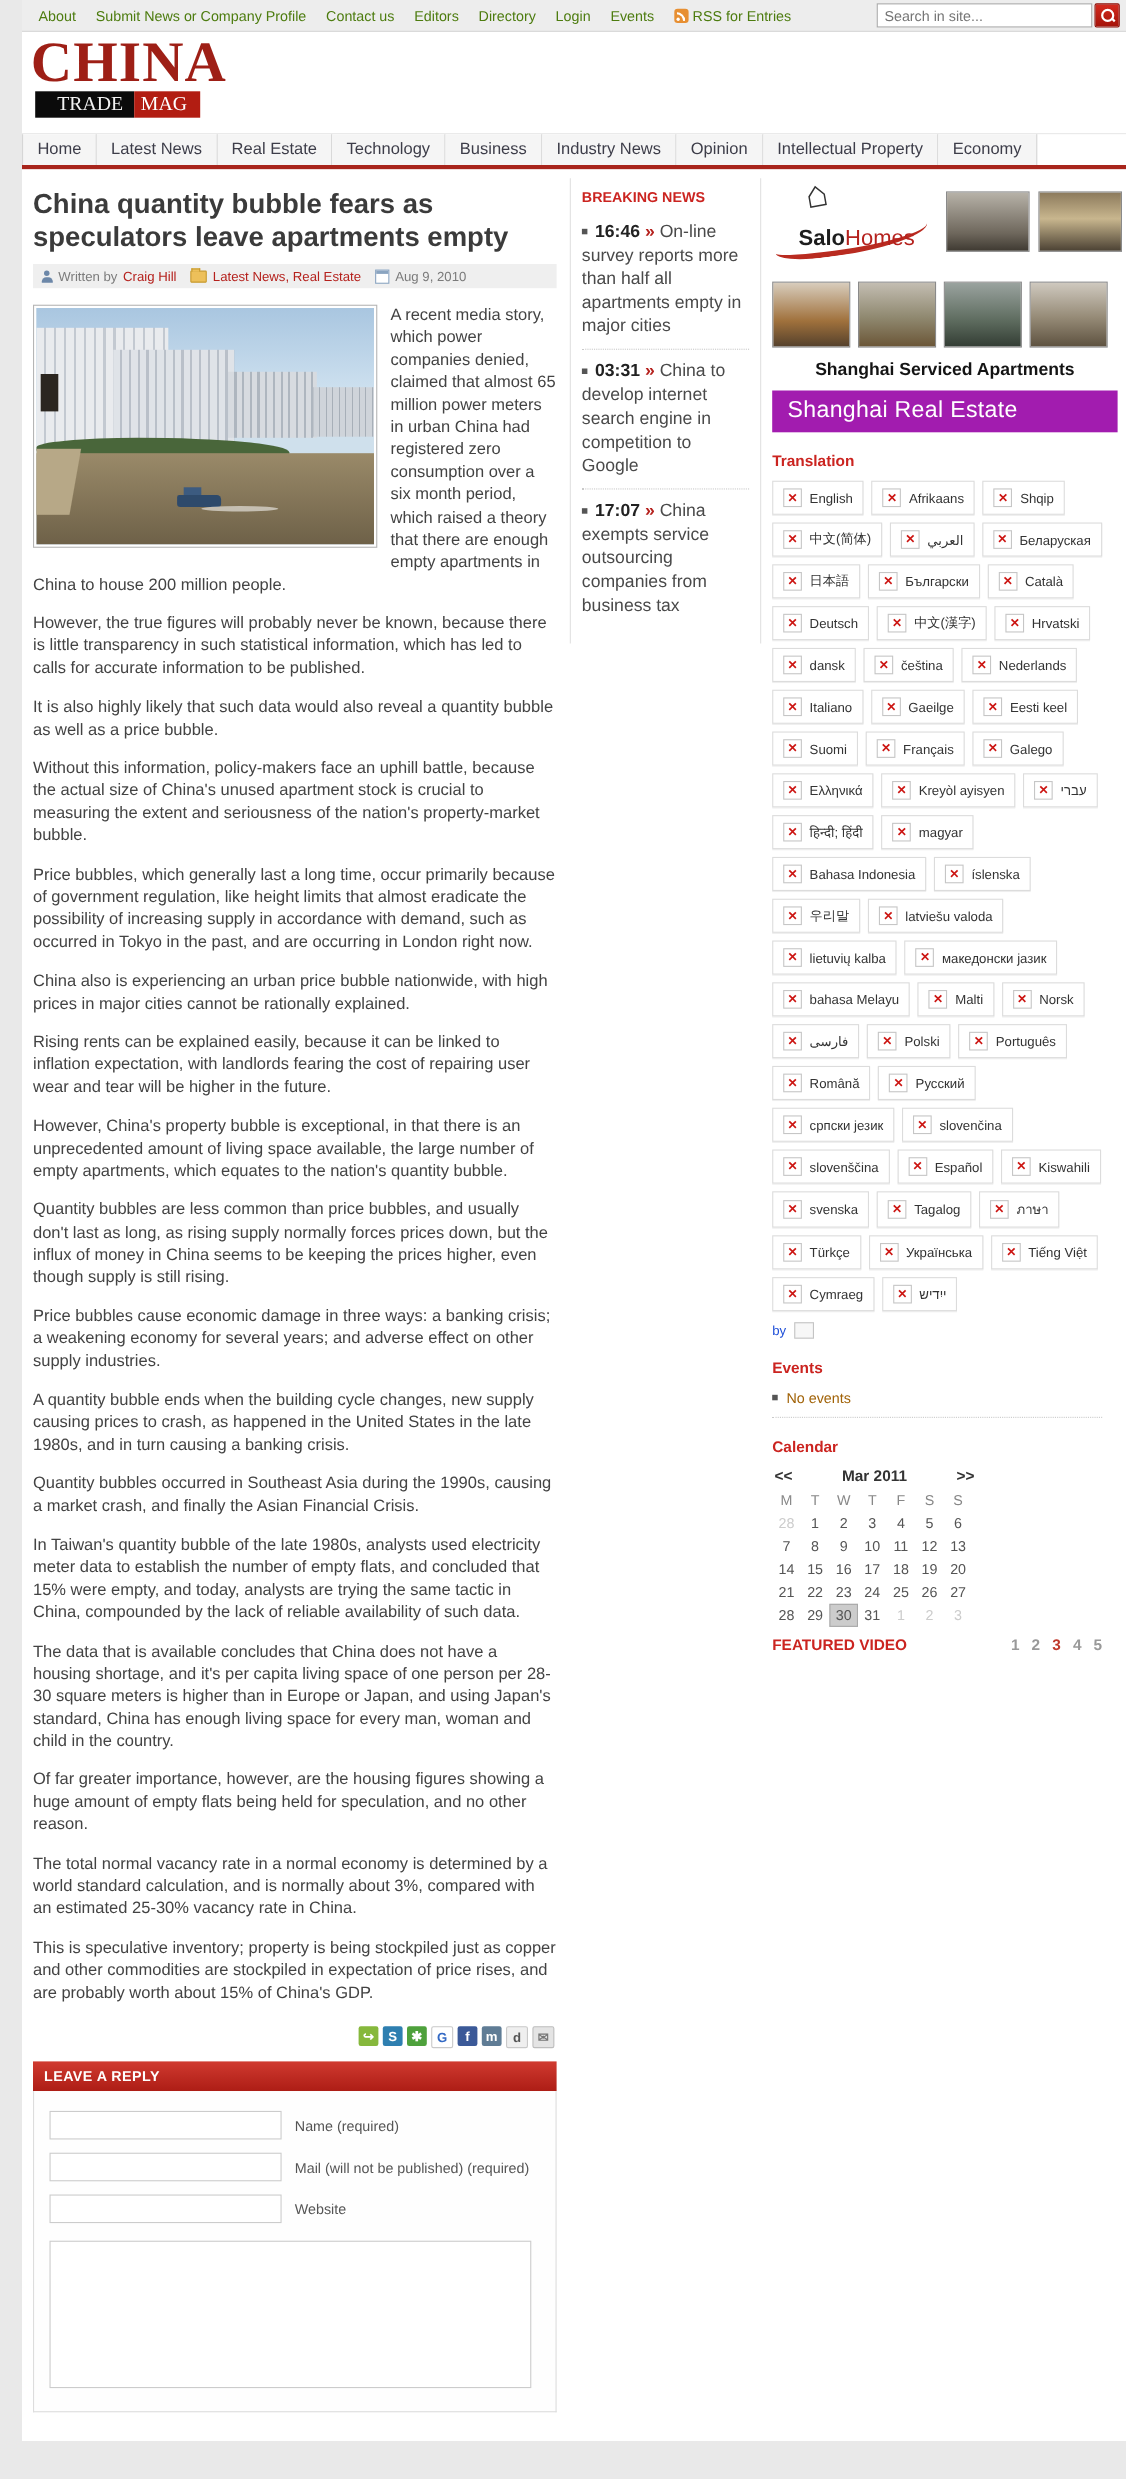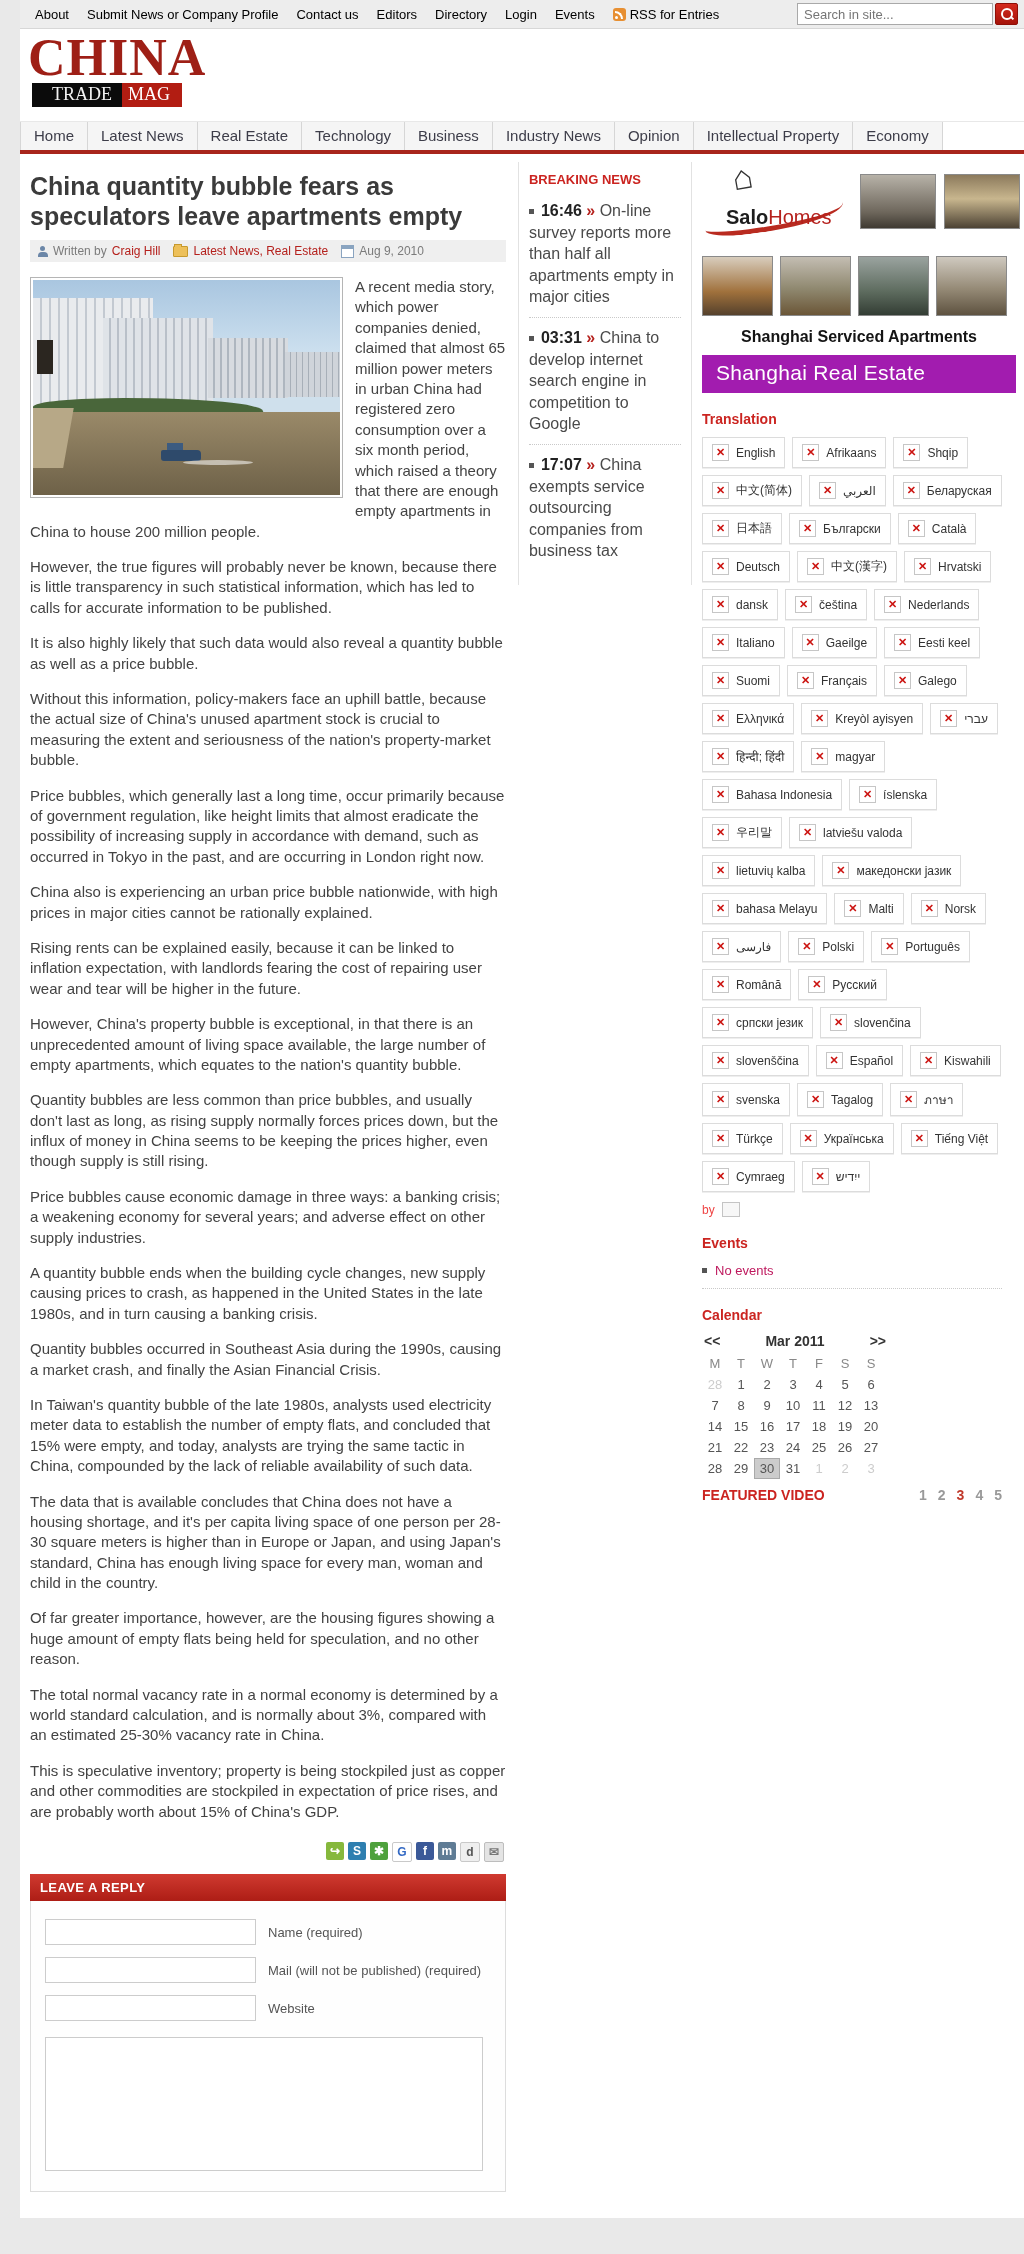--- a/index.html
+++ b/index.html
@@ -1,21 +1,21 @@
 <!DOCTYPE html>
 <html><head>
 <meta charset="utf-8">
 <style>
   html,body{margin:0;padding:0;}
   body{width:1024px;min-height:2254px;background:#e9e9e9;font-family:"Liberation Sans",sans-serif;}
   a{text-decoration:none;}
   .wrap{margin-left:20px;width:1004px;background:#fff;}
   
   .topbar{height:29px;background:#ededed;border-bottom:1px solid #d7d7d7;display:flex;align-items:center;padding:0 6px;box-sizing:border-box;}
-  .tb-link{color:#000000;font-size:13px;margin:0 9px;white-space:nowrap;}
+  .tb-link{color:#4d7c0f;font-size:13px;margin:0 9px;white-space:nowrap;}
   .rss-icon{display:inline-block;width:13px;height:13px;background:#e78f32;border-radius:3px;position:relative;margin-right:4px;vertical-align:-2px;}
   .rss-icon::before{content:"";position:absolute;left:2px;bottom:2px;width:3px;height:3px;background:#fff;border-radius:50%;}
   .rss-icon::after{content:"";position:absolute;left:2px;bottom:2px;width:6px;height:6px;border:2px solid #fff;border-left:none;border-bottom:none;border-radius:0 9px 0 0;}
   .search-box{margin-left:auto;display:flex;align-items:center;}
   .search-input{width:182px;height:20px;border:1px solid #a9a9a9;padding:0 6px;font-size:13px;color:#444;font-family:"Liberation Sans",sans-serif;}
   .search-btn{width:23px;height:22px;background:linear-gradient(#d42a1e,#a51309);border:1px solid #8e0f07;border-radius:2px;margin-left:2px;position:relative;cursor:pointer;}
   .mag{position:absolute;left:5px;top:4px;width:8px;height:8px;border:2px solid #fff;border-radius:50%;}
   .mag::after{content:"";position:absolute;left:7px;top:7px;width:4px;height:2px;background:#fff;transform:rotate(45deg);}
   
   .header{height:92px;position:relative;}
@@ -88,24 +88,24 @@
   .g4{background:linear-gradient(#c3bdb2,#8f886f 55%,#6b5637);}
   .g5{background:linear-gradient(#9aa39f,#5d6b5e 60%,#333d34);}
   .g6{background:linear-gradient(#cfc9bf,#958a76 55%,#5e5240);}
   .ad-caption{font-size:16px;font-weight:bold;color:#141414;text-align:center;margin:12px 2px 9px;}
   .ad-banner{background:#a21caf;color:#fff;font-size:21px;padding:6px 0 8px 14px;letter-spacing:.3px;}
   
   .side-head{color:#cb2420;font-weight:bold;font-size:14px;margin:18px 0 10px;}
   .langs{display:flex;flex-wrap:wrap;gap:7px;width:300px;}
   .lang{border:1px solid #dcdcdc;box-shadow:0 1px 0 #eee;background:#fff;padding:6px 9px;font-size:12px;color:#333;display:inline-flex;align-items:center;gap:7px;}
   .x-icon{width:15px;height:15px;border:1px solid #c6c6c6;color:#cc1512;font-size:11px;font-weight:bold;display:flex;align-items:center;justify-content:center;background:#fff;flex:none;}
-  .by-row{font-size:12px;color:#ef4444;margin:10px 0 0;}
+  .by-row{font-size:12px;color:#1d4ed8;margin:10px 0 0;}
   .translator-box{display:inline-block;width:16px;height:13px;border:1px solid #c4c4c4;background:#f7f7f7;vertical-align:-3px;margin-left:4px;}
   
-  .events-empty{font-size:13px;color:#be185d;padding:2px 0 10px;border-bottom:1px dotted #c9c9c9;width:300px;}
+  .events-empty{font-size:13px;color:#a16207;padding:2px 0 10px;border-bottom:1px dotted #c9c9c9;width:300px;}
   .sq-bullet{display:inline-block;width:5px;height:5px;background:#555;margin-right:8px;vertical-align:2px;}
   .cal{width:186px;}
   .cal-top{display:flex;align-items:center;font-size:14px;font-weight:bold;color:#333;padding:0 2px;}
   .cal-prev,.cal-next{color:#333;cursor:pointer;}
   .cal-month{flex:1;text-align:center;}
   .cal-grid{display:grid;grid-template-columns:repeat(7,26px);margin-top:4px;}
   .cal-cell{height:21px;display:flex;align-items:center;justify-content:center;font-size:13px;color:#555;}
   .day-name{color:#888;}
   .muted{color:#ccc;}
   .selected{background:#ccc;border:1px solid #a9a9a9;box-sizing:border-box;}

